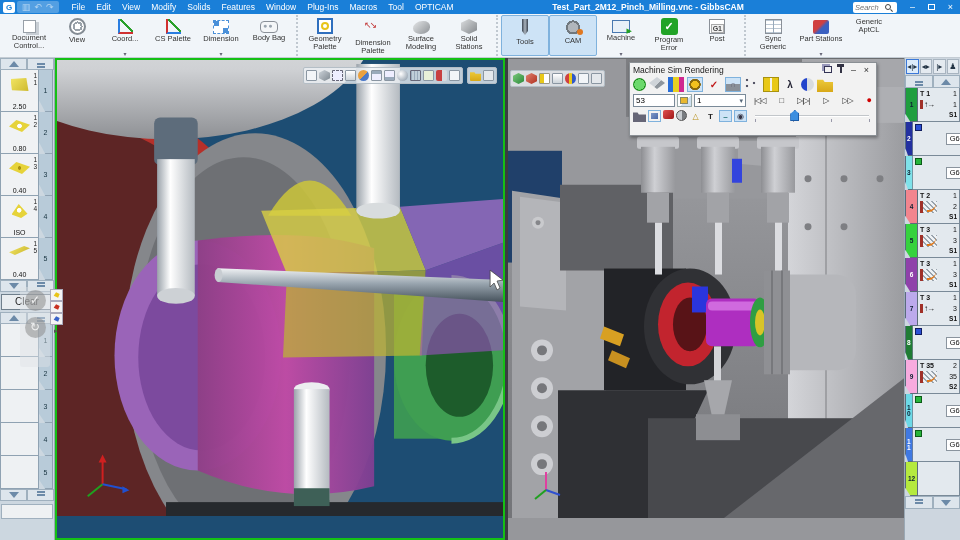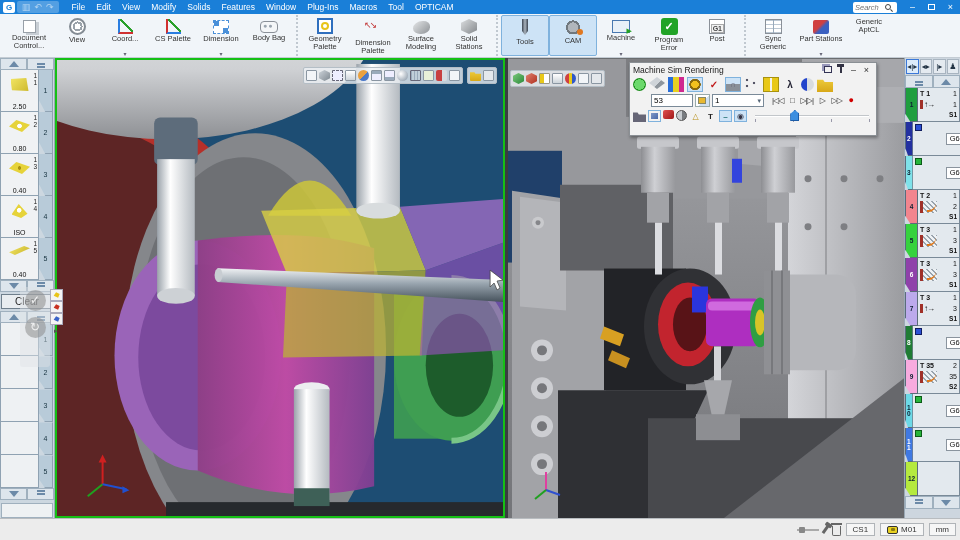--- a/index.html
+++ b/index.html
@@ -104,21 +104,21 @@
   
   .sim-panel{position:absolute;left:629px;top:4px;width:248px;height:74px;background:#f2f2f2;border:1px solid #8a8f94;box-shadow:1px 2px 3px rgba(0,0,0,.35);z-index:10;font-size:8px;}
   .sim-title{height:13px;display:flex;align-items:center;padding:0 3px;color:#222;font-size:8.5px;}
   .sim-title .sp{flex:1;}
   .sim-tbtn{width:13px;text-align:center;color:#333;font-size:9px;line-height:12px;}
   .float-glyph{display:inline-block;width:8px;height:7px;border:1px solid #335;box-shadow:-2px -2px 0 -0px #99b;}
   .pin-glyph{display:inline-block;width:2px;height:8px;background:#334;position:relative;}
   .pin-glyph::before{content:"";position:absolute;top:-1px;left:-2.5px;width:7px;height:3px;background:#334;}
   .sim-row1{display:flex;gap:3px;padding:1px 3px;align-items:center;}
   .simicon{width:16px;height:15px;display:flex;align-items:center;justify-content:center;font-size:10px;}
-  .sim-row2{display:flex;gap:2px;padding:1px 21px;align-items:center;}
+  .sim-row2{display:flex;gap:2px;padding:1px 3px;align-items:center;}
   .sim-input{width:42px;height:13px;border:1px solid #7a8a98;background:#fff;font-size:8px;padding:0 2px;}
   .sim-imgbtn{width:15px;height:13px;border:1px solid #9aa;background:linear-gradient(135deg,#fff 55%,#cfe0f0 55%);position:relative;}
   .sim-imgbtn::after{content:"";position:absolute;left:2px;top:2px;width:6px;height:5px;background:#e8b830;border:1px solid #886;}
   .sim-combo{width:52px;height:13px;border:1px solid #7a8a98;background:#fff;display:flex;align-items:center;padding:0 2px;}
   .sim-combo .val{flex:1;}
   .sim-combo .caret{color:#567;font-size:7px;}
   .transport{display:flex;flex:1;justify-content:space-between;padding:0 2px 0 6px;}
   .tr-btn{background:transparent;border:none;font-size:8px;color:#333;letter-spacing:-1px;line-height:13px;cursor:default;}
   .sim-row3{display:flex;gap:2px;padding:2px 3px;align-items:center;}
   .dicon{width:13px;height:12px;display:flex;align-items:center;justify-content:center;font-size:8px;}
@@ -183,20 +183,21 @@
         <span class="menu-item">View</span>
         <span class="menu-item">Modify</span>
         <span class="menu-item">Solids</span>
         <span class="menu-item">Features</span>
         <span class="menu-item">Window</span>
         <span class="menu-item">Plug-Ins</span>
         <span class="menu-item">Macros</span>
         <span class="menu-item">Tool</span>
         <span class="menu-item">OPTICAM</span>
     </div>
+    <div class="win-title">Test_Part_2M12_Pinch_Milling.vnc - GibbsCAM</div>
     <div class="tb-right">
       <div class="searchbox">
         <input placeholder="Search" style="">
         <span class="mag"></span>
       </div>
       <span class="winbtn">–</span>
       <span class="winbtn"><span class="restore-glyph"></span></span>
       <span class="winbtn">×</span>
     </div>
   </div>
@@ -936,30 +937,14 @@
         <span class="sim-slider">
           <span class="track"></span>
           <span class="ticks"></span>
           <span class="handle" id="slider-handle" style="left: 30%;"></span>
         </span>
       </div>
     </div>
 
   </div>
 
-  <div class="statusbar">
-    <span class="sb-spacer"></span>
-    <span class="sb-slider"></span>
-    <span class="pin-icon"></span>
-    <span class="trash-icon"></span>
-    <span class="chip">
-        <span>CS1</span>
-      </span>
-    <span class="chip">
-        <span class="m01-glyph"></span>
-        <span>M01</span>
-      </span>
-    <span class="chip">
-        <span>mm</span>
-      </span>
-  </div>
 
 </div>
 
 </body></html>

